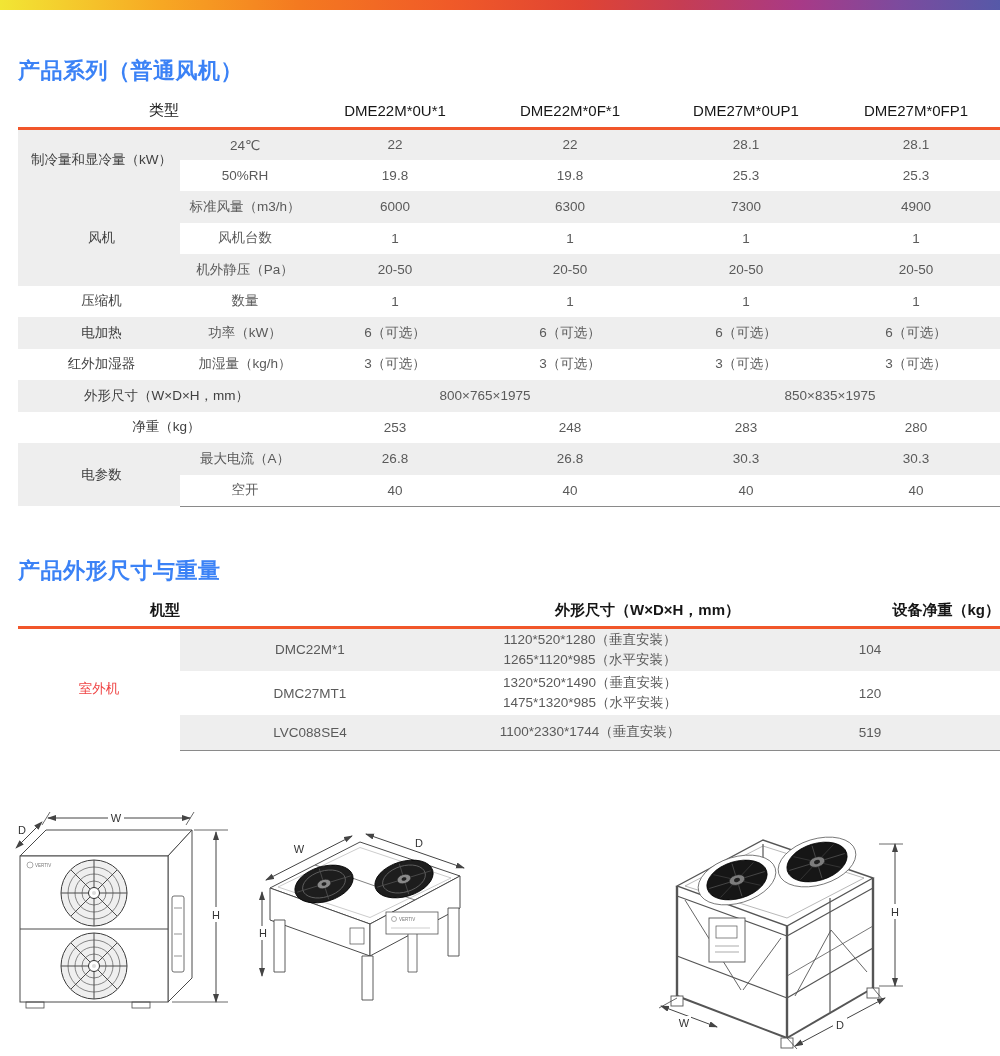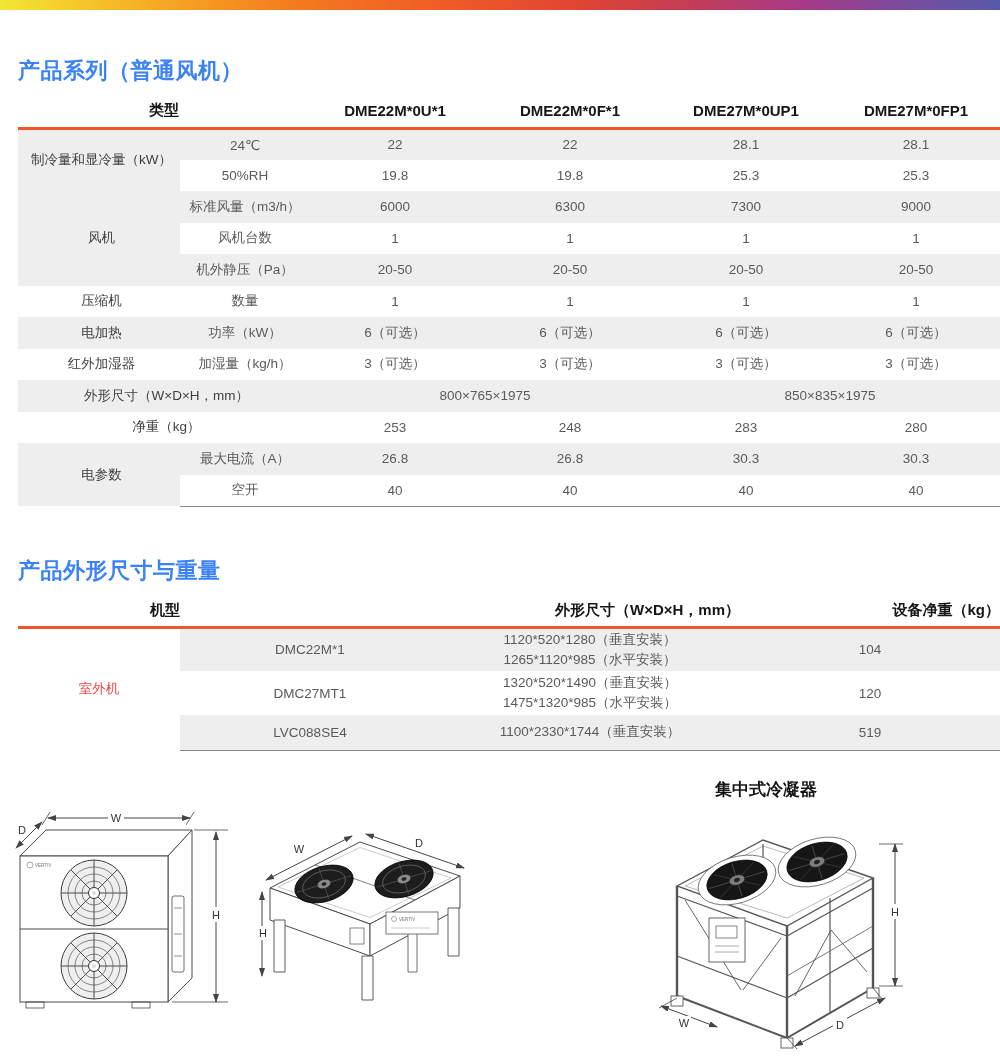--- a/index.html
+++ b/index.html
@@ -12,21 +12,21 @@
       #e04433 58%,#c63d53 68%,#a83a87 80%,#7c4b9e 90%,#5659a8 100%); }
 
   .sec-title { position:absolute; left:18px; color:#3b82f6; font-size:22px; font-weight:bold; letter-spacing:0.5px; }
   #title1 { top:56px; }
   #title2 { top:556px; }
 
   table { border-collapse:collapse; table-layout:fixed; }
 
   
   .t1 { position:absolute; left:18px; top:95px; width:982px; font-size:13.5px; color:#5a5a5a; }
-  .t1 thead th { height:33px; font-size:15px; color:#161616; font-weight:bold;
+  .t1 thead th { height:33px; font-size:15px; color:#161616; font-weight:normal;
     border-bottom:3px solid #F1562A; text-align:center; vertical-align:middle; }
   .t1 tbody tr { height:31.5px; }
   .t1 td { text-align:center; vertical-align:middle; }
   .t1 td.cat { text-align:center; padding-left:5px; color:#404040; }
   .bg-g { background:#EEEEEE; }
   .bg-w { background:#FFFFFF; }
   .t1 tr.last td { border-bottom:1.5px solid #8a8a8a; }
 
   
   .t2 { position:absolute; left:18px; top:595px; width:982px; font-size:13.5px; color:#5a5a5a; }
@@ -93,21 +93,21 @@
         <td class="bg-w">19.8</td>
         <td class="bg-w">25.3</td>
         <td class="bg-w">25.3</td>
       </tr>
       <tr>
         <td class="cat bg-g" rowspan="3">风机</td>
         <td class="bg-g">标准风量（m3/h）</td>
         <td class="bg-g">6000</td>
         <td class="bg-g">6300</td>
         <td class="bg-g">7300</td>
-        <td class="bg-g">9000</td>
+        <td class="bg-g">4900</td>
       </tr>
       <tr>
         <td class="bg-w">风机台数</td>
         <td class="bg-w">1</td>
         <td class="bg-w">1</td>
         <td class="bg-w">1</td>
         <td class="bg-w">1</td>
       </tr>
       <tr>
         <td class="bg-g">机外静压（Pa）</td>
@@ -208,21 +208,20 @@
       <tr class="sgl lastr">
         <td class="bg-g">LVC088SE4</td>
         <td class="bg-g">
           <div class="dim-line">1100*2330*1744（垂直安装）</div>
         </td>
         <td class="bg-g">519</td>
       </tr>
     </tbody>
   </table>
 
-  <div class="draw-title" id="dtitle2">集中式冷凝器</div>
 
   <svg width="0" height="0" style="position:absolute">
     <defs>
       <marker id="ae" markerWidth="10" markerHeight="8" refX="8" refY="3" orient="auto" markerUnits="userSpaceOnUse">
         <path d="M0,0 L9,3 L0,6 Z" fill="#444"></path>
       </marker>
       <marker id="as" markerWidth="10" markerHeight="8" refX="8" refY="3" orient="auto-start-reverse" markerUnits="userSpaceOnUse">
         <path d="M0,0 L9,3 L0,6 Z" fill="#444"></path>
       </marker>
     </defs>

